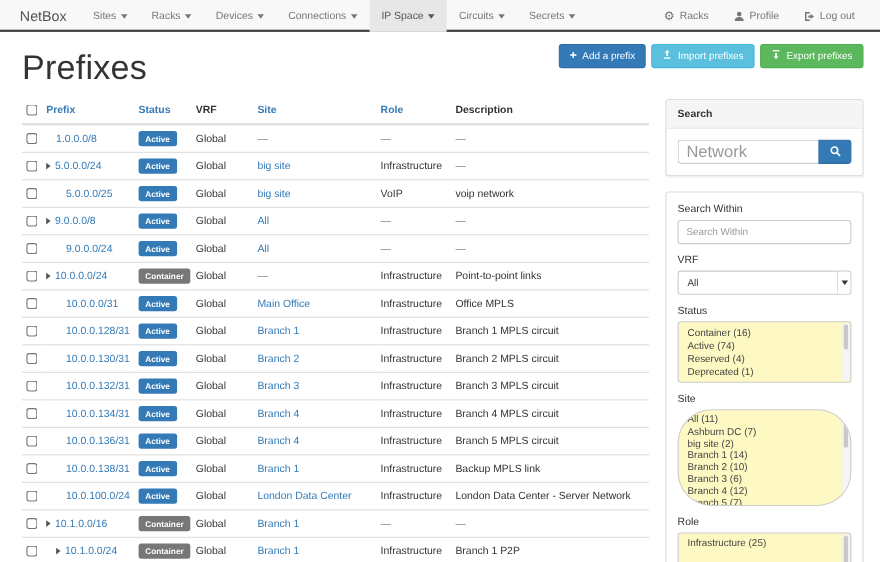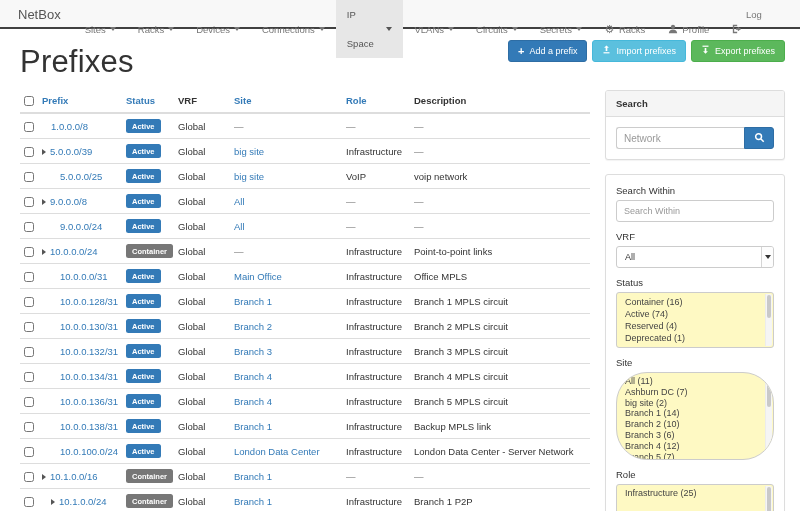--- a/index.html
+++ b/index.html
@@ -50,21 +50,21 @@
   .tree-arrow { display:inline-block; width:0; height:0; border-top:3.5px solid transparent; border-bottom:3.5px solid transparent; border-left:4.5px solid #555; margin-right:4px; }
   .badge { display:inline-block; min-width:30px; text-align:center; font-size:7.5px; font-weight:bold; color:#fff; padding:2.5px 6px; border-radius:2.5px; }
   .dash { color:#828282; }
 
   
   .sidebar { width:180px; flex:none; }
   .panel { border:1px solid #ddd; border-radius:3px; margin-bottom:14px; box-shadow:0 1px 1px rgba(0,0,0,0.05); background:#fff; }
   .panel-heading { background:#f5f5f5; border-bottom:1px solid #ddd; padding:7px 10px; font-size:9.5px; font-weight:bold; color:#333; border-radius:2px 2px 0 0; }
   .panel-body { padding:10px; }
   .input-group { display:flex; }
-  .input-group input { flex:1; min-width:0; height:22px; border:1px solid #ccc; border-right:0; border-radius:3px 0 0 3px; padding:0 7px; font-size:10px; color:#333; outline:none; }
+  .input-group input { flex:1; min-width:0; height:22px; border:1px solid #ccc; border-right:0; border-radius:3px 0 0 3px; padding:0 7px; font-size:15px; color:#333; outline:none; }
   .search-btn { width:30px; height:22px; background:#337ab7; border:1px solid #2e6da4; border-radius:0 3px 3px 0; display:flex; align-items:center; justify-content:center; cursor:pointer; }
   ::placeholder { color:#999; opacity:1; }
 
   .field { margin-bottom:9px; }
   .field label { display:block; font-size:9.5px; color:#333; margin-bottom:4px; }
   .text-input { width:100%; height:22px; border:1px solid #ccc; border-radius:3px; padding:0 7px; font-size:9px; color:#333; outline:none; }
   .fake-select { position:relative; height:22px; border:1px solid #ccc; border-radius:3px; background:#fff; font-size:9px; line-height:20px; padding-left:8px; cursor:pointer; color:#333; }
   .fake-select .strip { position:absolute; right:0; top:0; bottom:0; width:12px; border-left:1px solid #d5d5d5; display:flex; align-items:center; justify-content:center; background:#fdfdfd; border-radius:0 2px 2px 0; }
   .sel-caret { width:0; height:0; border-left:3px solid transparent; border-right:3px solid transparent; border-top:4px solid #333; }
 
@@ -97,24 +97,20 @@
       <a href="#" class="nav-item">
         <span>Devices</span>
         <span class="caret"></span>
       </a>
       <a href="#" class="nav-item">
         <span>Connections</span>
         <span class="caret"></span>
       </a>
       <a href="#" class="nav-item active">
         <span>IP Space</span>
-        <span class="caret"></span>
-      </a>
-      <a href="#" class="nav-item">
-        <span>VLANs</span>
         <span class="caret"></span>
       </a>
       <a href="#" class="nav-item">
         <span>Circuits</span>
         <span class="caret"></span>
       </a>
       <a href="#" class="nav-item">
         <span>Secrets</span>
         <span class="caret"></span>
       </a>
@@ -202,21 +198,21 @@
             <td class="cb-cell"><input type="checkbox" style=""></td>
             <td style="padding-left: 13px;"><a href="#" class="lnk">1.0.0.0/8</a></td>
             <td><span class="badge" style="background: rgb(51, 122, 183);">Active</span></td>
             <td>Global</td>
             <td><span class="dash">—</span></td>
             <td class="dash">—</td>
             <td class="dash">—</td>
           </tr>
           <tr>
             <td class="cb-cell"><input type="checkbox" style=""></td>
-            <td style="padding-left: 4px;"><span class="tree-arrow"></span><a href="#" class="lnk">5.0.0.0/39</a></td>
+            <td style="padding-left: 4px;"><span class="tree-arrow"></span><a href="#" class="lnk">5.0.0.0/24</a></td>
             <td><span class="badge" style="background: rgb(51, 122, 183);">Active</span></td>
             <td>Global</td>
             <td><a href="#" class="lnk">big site</a></td>
             <td class="">Infrastructure</td>
             <td class="dash">—</td>
           </tr>
           <tr>
             <td class="cb-cell"><input type="checkbox" style=""></td>
             <td style="padding-left: 22px;"><a href="#" class="lnk">5.0.0.0/25</a></td>
             <td><span class="badge" style="background: rgb(51, 122, 183);">Active</span></td>

